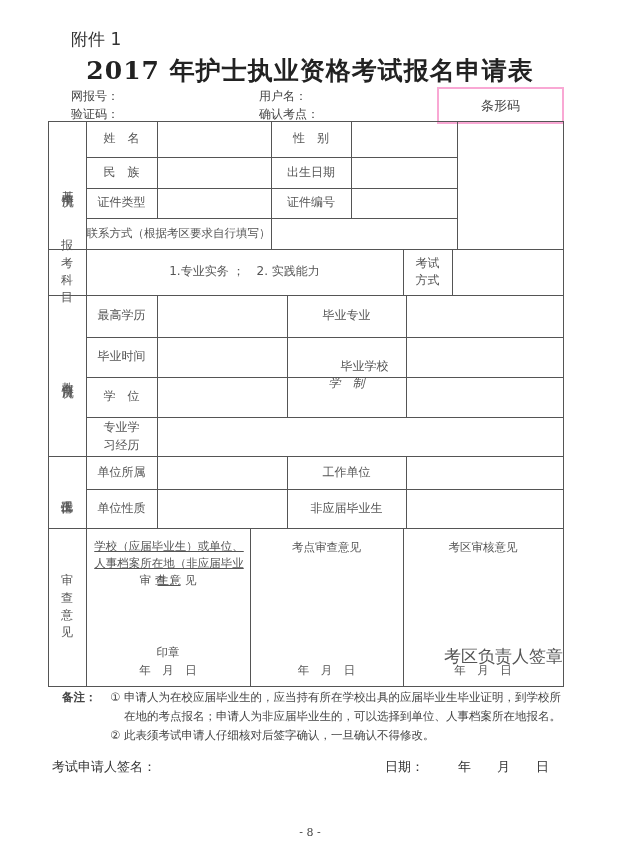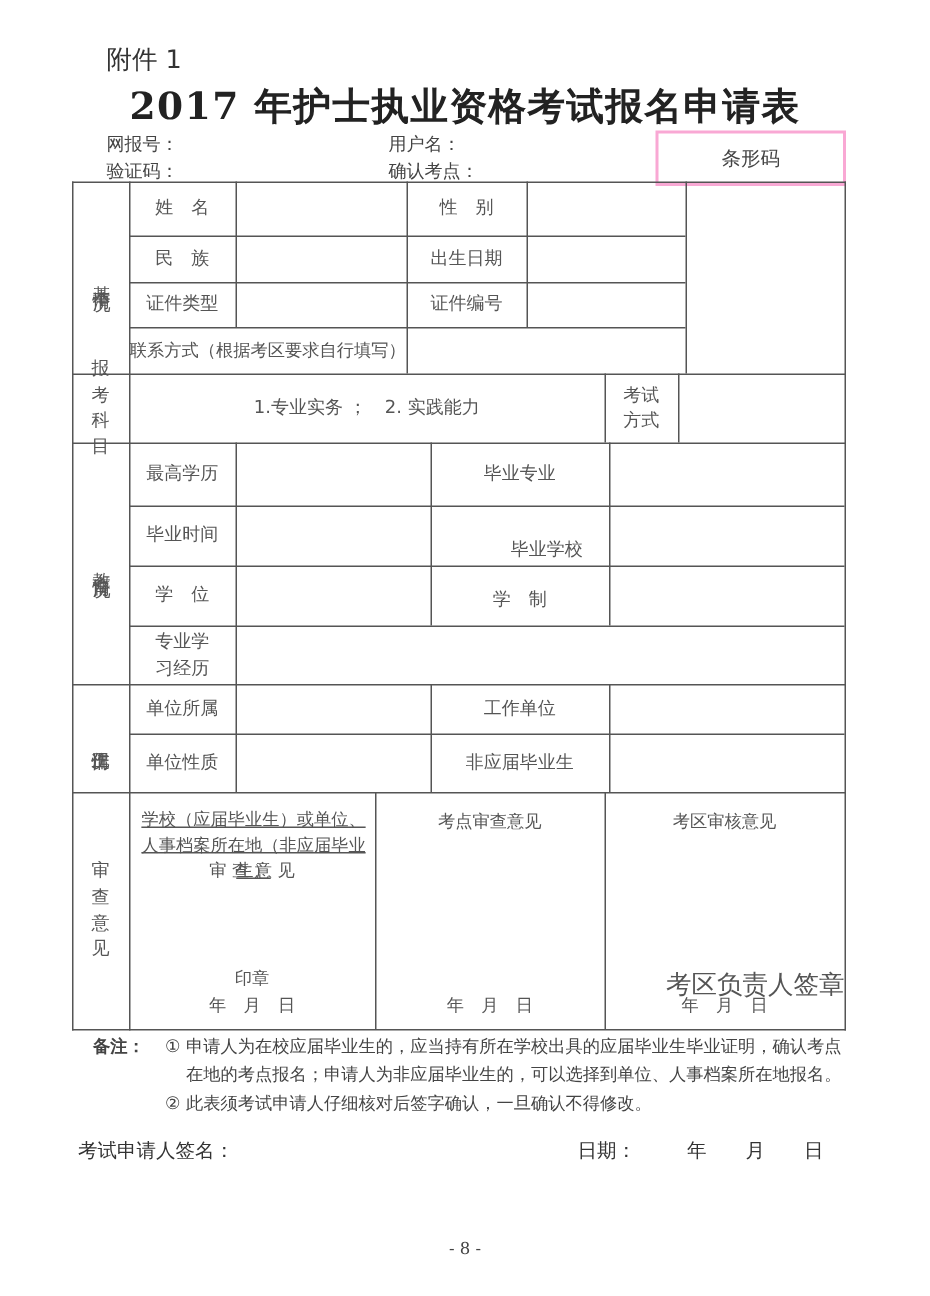--- a/index.html
+++ b/index.html
@@ -93,21 +93,21 @@
   <div class="cell" style="left:287px;top:295px;width:119px;height:42px;">毕业专业</div>
   <div class="cell" style="left:406px;top:295px;width:157px;height:42px;"></div>
 
   <div class="cell" style="left:86px;top:337px;width:71px;height:40px;">毕业时间</div>
   <div class="cell" style="left:157px;top:337px;width:130px;height:40px;"></div>
   <div class="cell" style="left:305px;top:337px;width:119px;height:40px;margin-top:10px;">毕业学校</div>
   <div class="cell" style="left:406px;top:337px;width:157px;height:40px;"></div>
 
   <div class="cell" style="left:86px;top:377px;width:71px;height:40px;">学　位</div>
   <div class="cell" style="left:157px;top:377px;width:130px;height:40px;"></div>
-  <div class="cell" style="left:287px;top:380px;width:119px;height:40px;">学　制</div>
+  <div class="cell" style="left:287px;top:364px;width:119px;height:40px;font-style:italic;">学　制</div>
   <div class="cell" style="left:406px;top:377px;width:157px;height:40px;"></div>
 
   <div class="cell" style="left:86px;top:417px;width:71px;height:39px;padding:0 12px;">专业学习经历</div>
   <div class="cell" style="left:157px;top:417px;width:406px;height:39px;"></div>
 
   <div class="ln h" style="left:86px;top:489px;width:477px;"></div>
   <div class="ln h" style="left:48px;top:528px;width:516px;"></div>
   <div class="ln v" style="left:157px;top:456px;height:72px;"></div>
   <div class="ln v" style="left:287px;top:456px;height:72px;"></div>
   <div class="ln v" style="left:406px;top:456px;height:72px;"></div>
@@ -140,21 +140,21 @@
   </div>
 
   <div class="abs" style="left:403px;top:528px;width:160px;height:158px;">
     <div class="abs" style="left:0;top:12px;width:160px;font-size:11.5px;text-align:center;color:#555;">考区审核意见</div>
     <div class="abs" style="left:0;top:117px;width:160px;font-size:17px;text-align:right;color:#555;">考区负责人签章</div>
     <div class="abs" style="left:0;top:135px;width:160px;font-size:11.5px;text-align:center;color:#555;">年　月　日</div>
   </div>
 </div>
 
 <div class="abs notes" style="left:62px;top:688px;font-weight:bold;">备注：</div>
-<div class="abs notes" style="left:110px;top:688px;white-space:nowrap;">① 申请人为在校应届毕业生的，应当持有所在学校出具的应届毕业生毕业证明，确认考点</div>
+<div class="abs notes" style="left:110px;top:688px;white-space:nowrap;">① 申请人为在校应届毕业生的，应当持有所在学校出具的应届毕业生毕业证明，到学校所</div>
 <div class="abs notes" style="left:124px;top:707px;white-space:nowrap;">在地的考点报名；申请人为非应届毕业生的，可以选择到单位、人事档案所在地报名。</div>
 <div class="abs notes" style="left:110px;top:726px;white-space:nowrap;">② 此表须考试申请人仔细核对后签字确认，一旦确认不得修改。</div>
 
 <div class="abs sig" style="left:52px;top:758px;">考试申请人签名：</div>
 <div class="abs" style="left:160px;top:754px;width:200px;height:22px;"></div>
 <div class="abs sig" style="left:385px;top:758px;">日期：</div>
 <div class="abs sig" style="left:458px;top:758px;white-space:pre;">年　　月　　日</div>
 
 <div class="abs" style="left:0;width:620px;top:826px;text-align:center;font-size:11px;font-family:'DejaVu Serif', serif;color:#444;">- 8 -</div>
 

